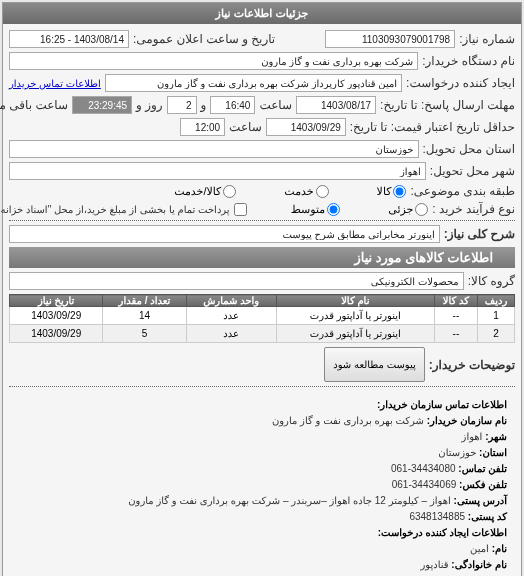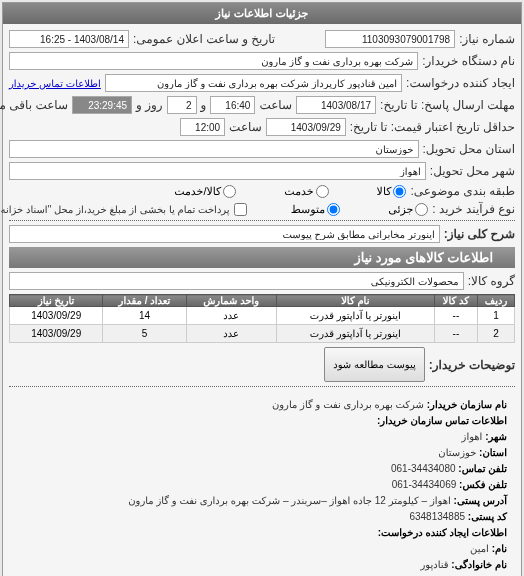--- a/index.html
+++ b/index.html
@@ -246,22 +246,22 @@
     </table>
 
     <div class="row" style="margin-top:4px">
       <span class="label" style="font-weight:bold">توضیحات خریدار:</span>
       <button class="btn">پیوست مطالعه شود</button>
     </div>
 
     <div class="sep-line"></div>
 
     <div class="info-block">
+      <div><b>اطلاعات تماس سازمان خریدار:</b></div>
       <div><b>نام سازمان خریدار:</b> <span>شرکت بهره برداری نفت و گاز مارون</span></div>
-      <div><b>اطلاعات تماس سازمان خریدار:</b></div>
       <div><b>شهر:</b> <span>اهواز</span></div>
       <div><b>استان:</b> <span>خوزستان</span></div>
       <div><b>تلفن تماس:</b> <span>34434080-061</span></div>
       <div><b>تلفن فکس:</b> <span>34434069-061</span></div>
       <div><b>آدرس پستی:</b> <span>اهواز – کیلومتر 12 جاده اهواز –سربندر – شرکت بهره برداری نفت و گاز مارون</span></div>
       <div><b>کد پستی:</b> <span>6348134885</span></div>
       <div><b>اطلاعات ایجاد کننده درخواست:</b></div>
       <div><b>نام:</b> <span>امین</span></div>
       <div><b>نام خانوادگی:</b> <span>قنادپور</span></div>
       <div><b>تلفن تماس:</b> <span>34188606-061</span></div>

